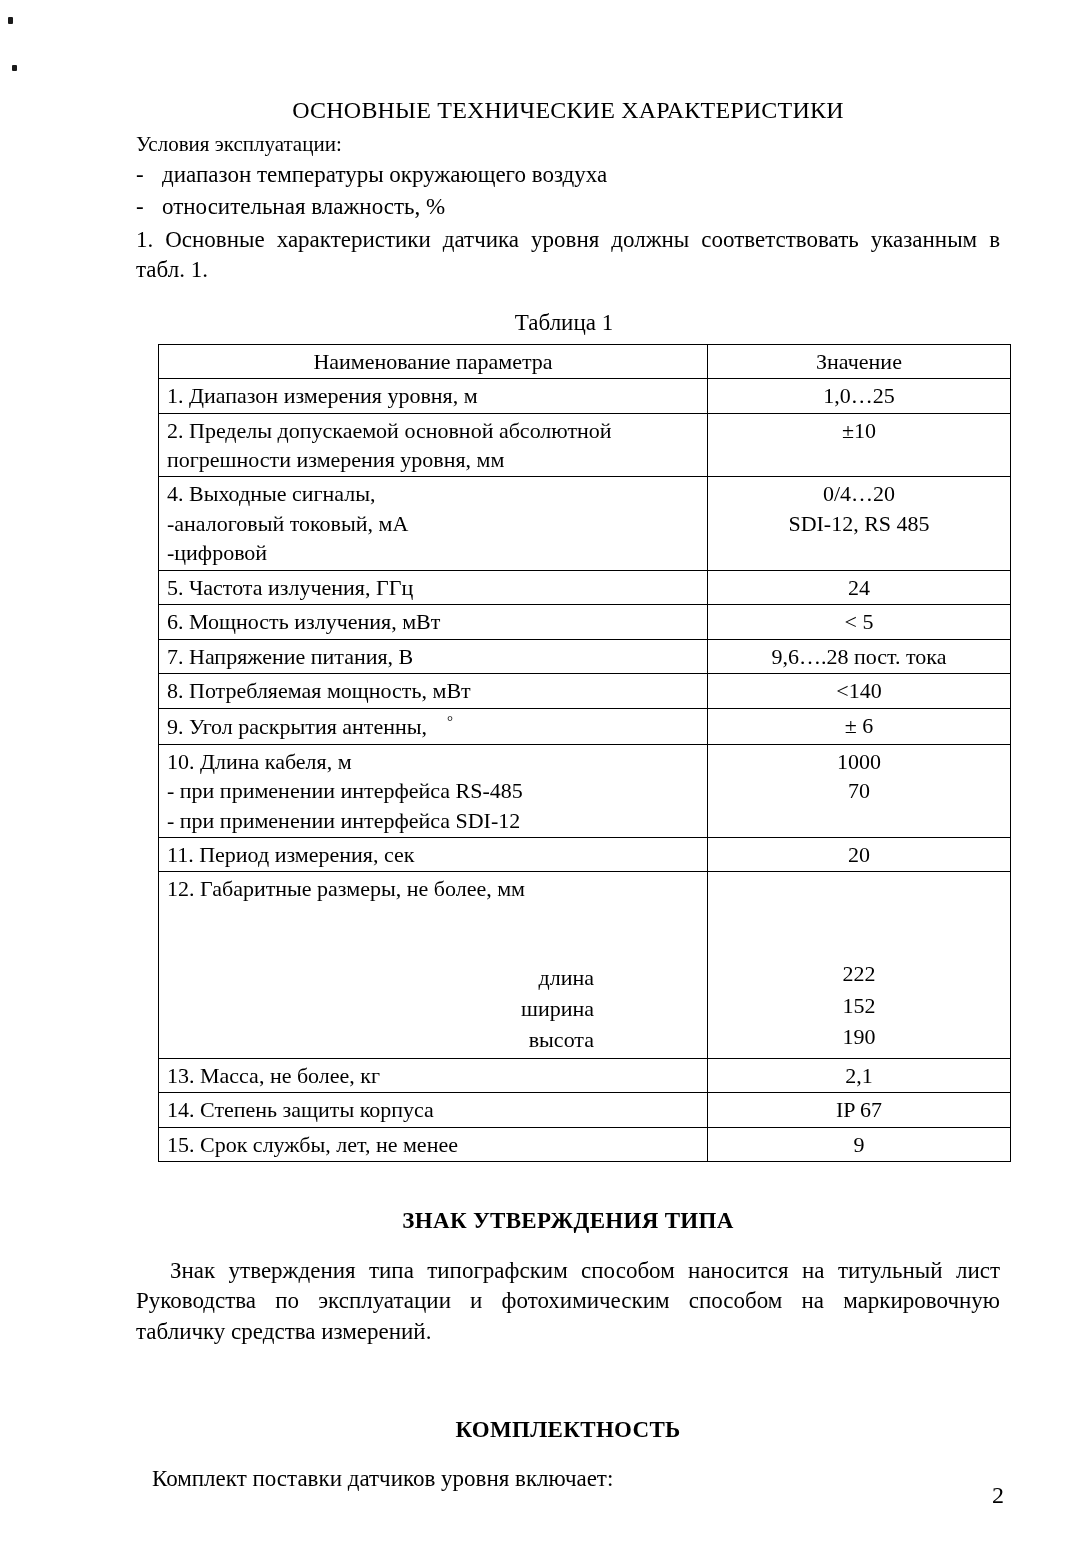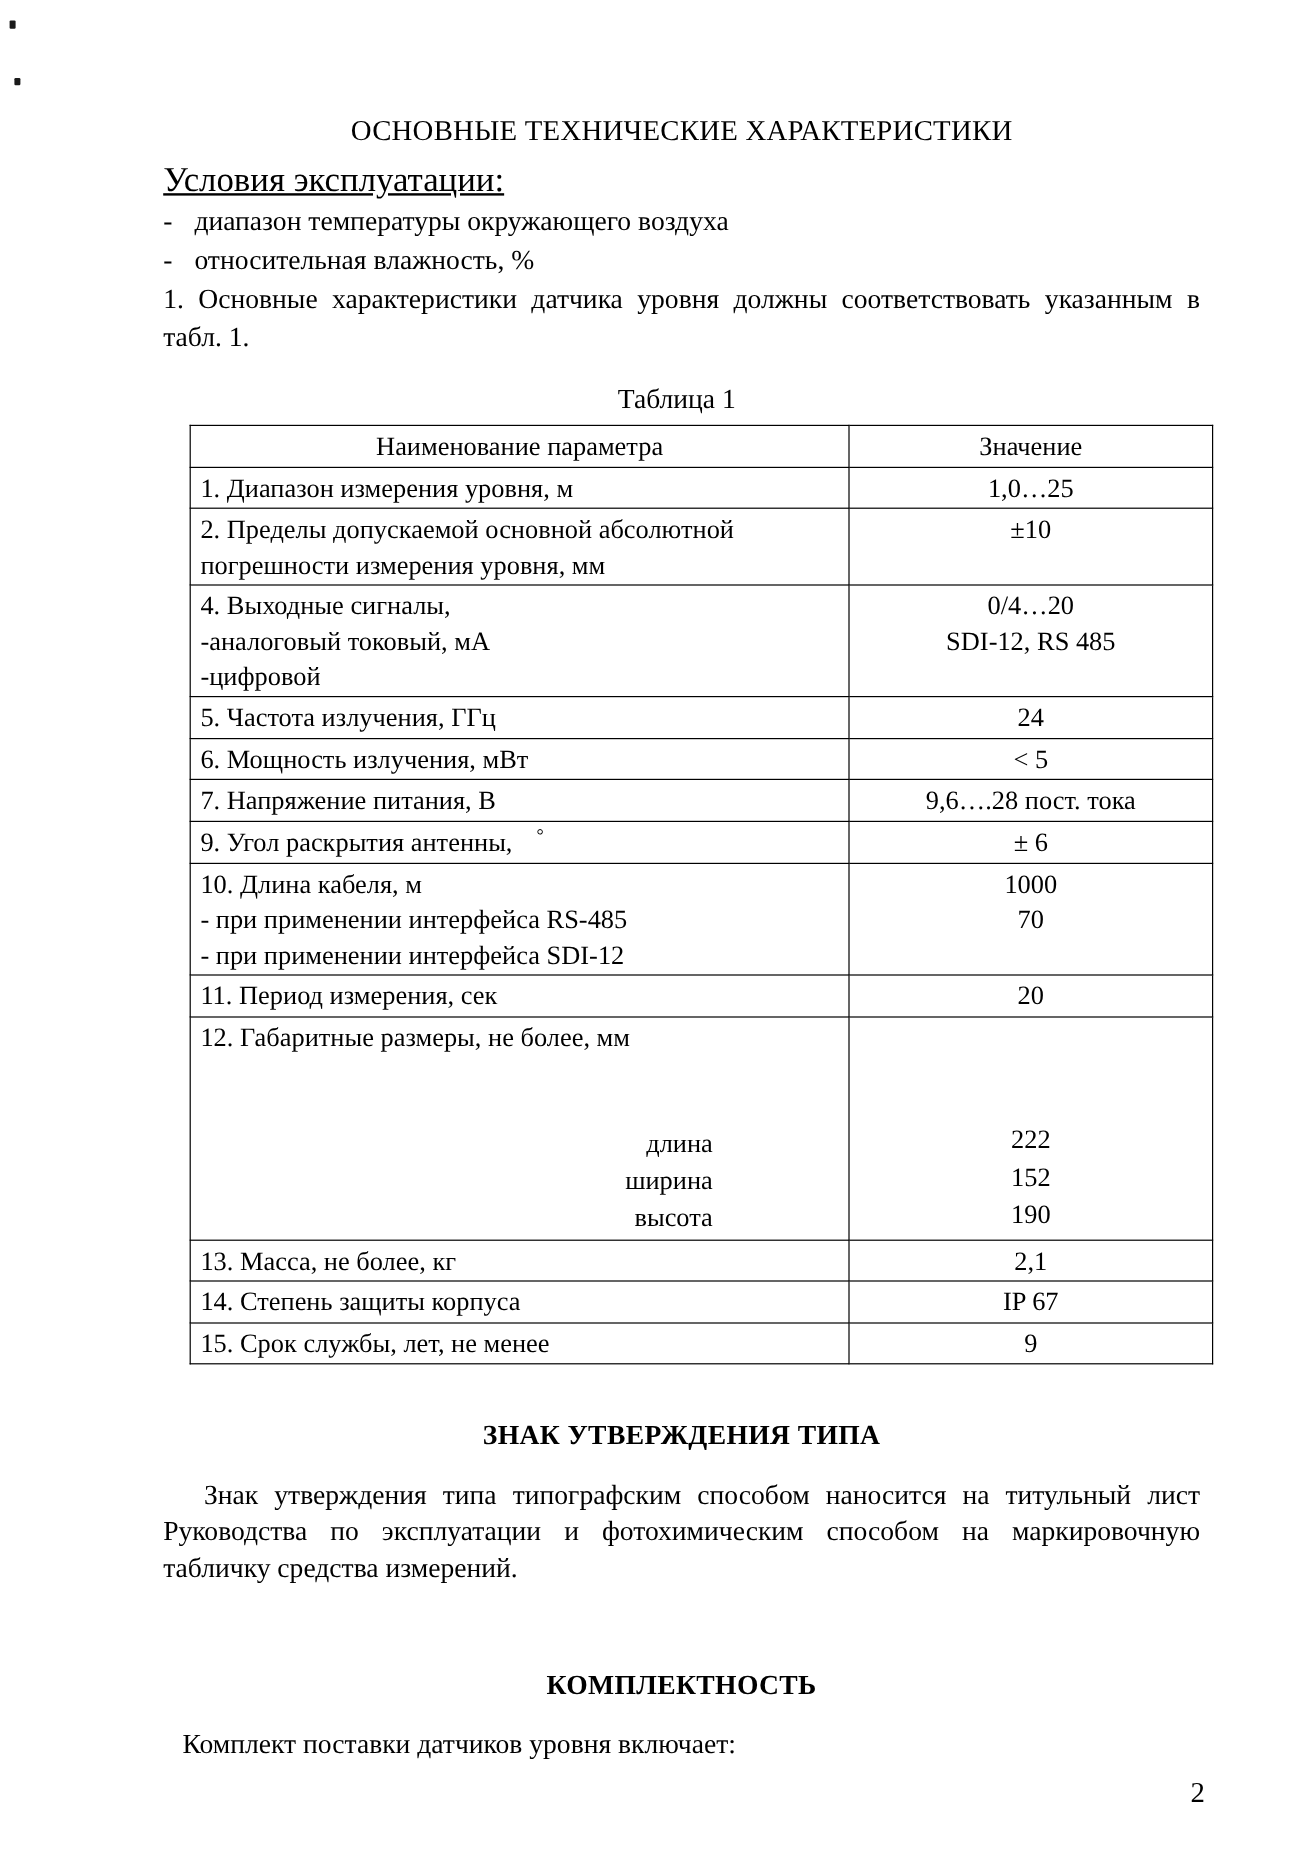--- a/index.html
+++ b/index.html
@@ -43,24 +43,23 @@
   h1.doc-title {
     font-size: 24px;
     font-weight: 400;
     text-align: center;
     margin: 0 0 6px 0;
     letter-spacing: 0.2px;
     line-height: 1.2;
   }
 
   .lead {
-    font-size: 29px;
+    font-size: 21px;
     line-height: 1.32;
     margin: 0;
-    text-decoration: underline;
   }
 
   .cond-row {
     display: flex;
     align-items: baseline;
     font-size: 23px;
     line-height: 1.40;
   }
   .cond-dash {
     width: 26px;
@@ -211,20 +210,24 @@
           <td class="name-cell">5. Частота  излучения, ГГц</td>
           <td class="value-cell">24</td>
         </tr>
         <tr>
           <td class="name-cell">6. Мощность излучения, мВт</td>
           <td class="value-cell">&lt; 5</td>
         </tr>
         <tr>
           <td class="name-cell">7. Напряжение питания, В</td>
           <td class="value-cell">9,6….28  пост. тока</td>
+        </tr>
+        <tr>
+          <td class="name-cell">8. Потребляемая мощность, мВт</td>
+          <td class="value-cell">&lt;140</td>
         </tr>
         <tr>
           <td class="name-cell"><span>9. Угол раскрытия антенны,</span><span class="deg">°</span></td>
           <td class="value-cell">± 6</td>
         </tr>
         <tr>
           <td class="name-cell multi-line">10. Длина кабеля, м
 - при применении интерфейса RS-485
 - при применении интерфейса SDI-12</td>
           <td class="value-cell dim-values pad-mid">1000

